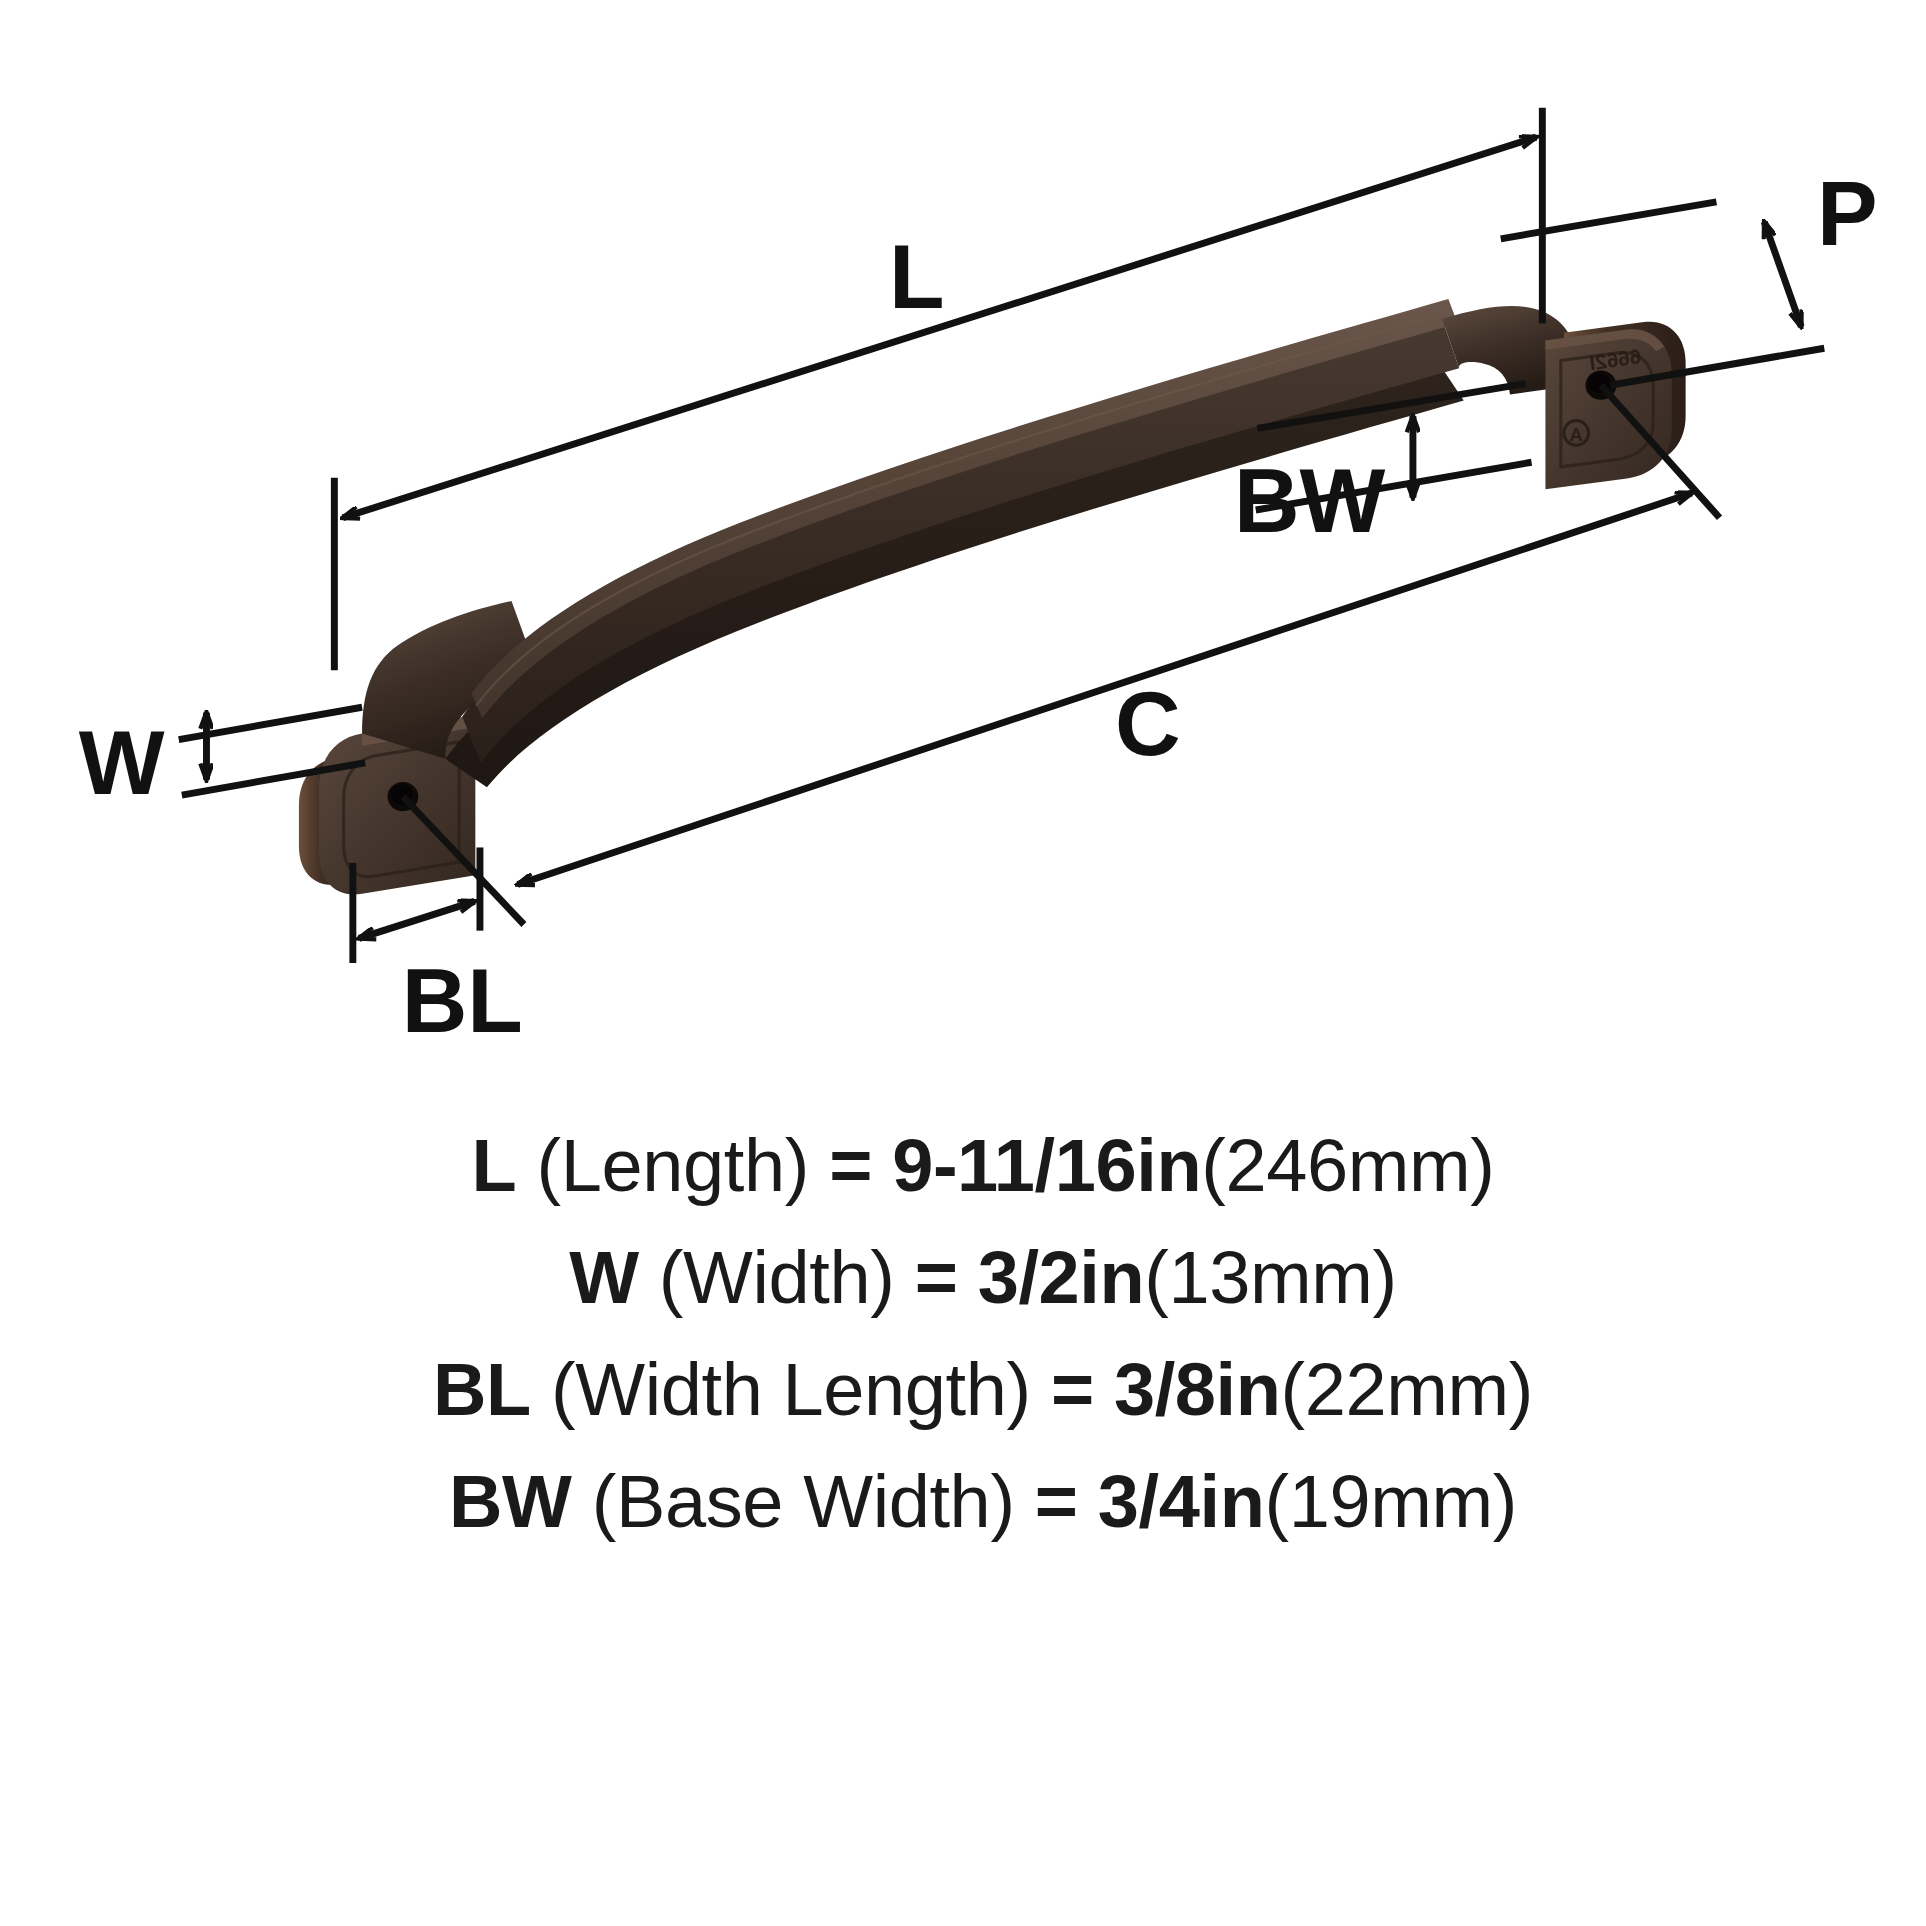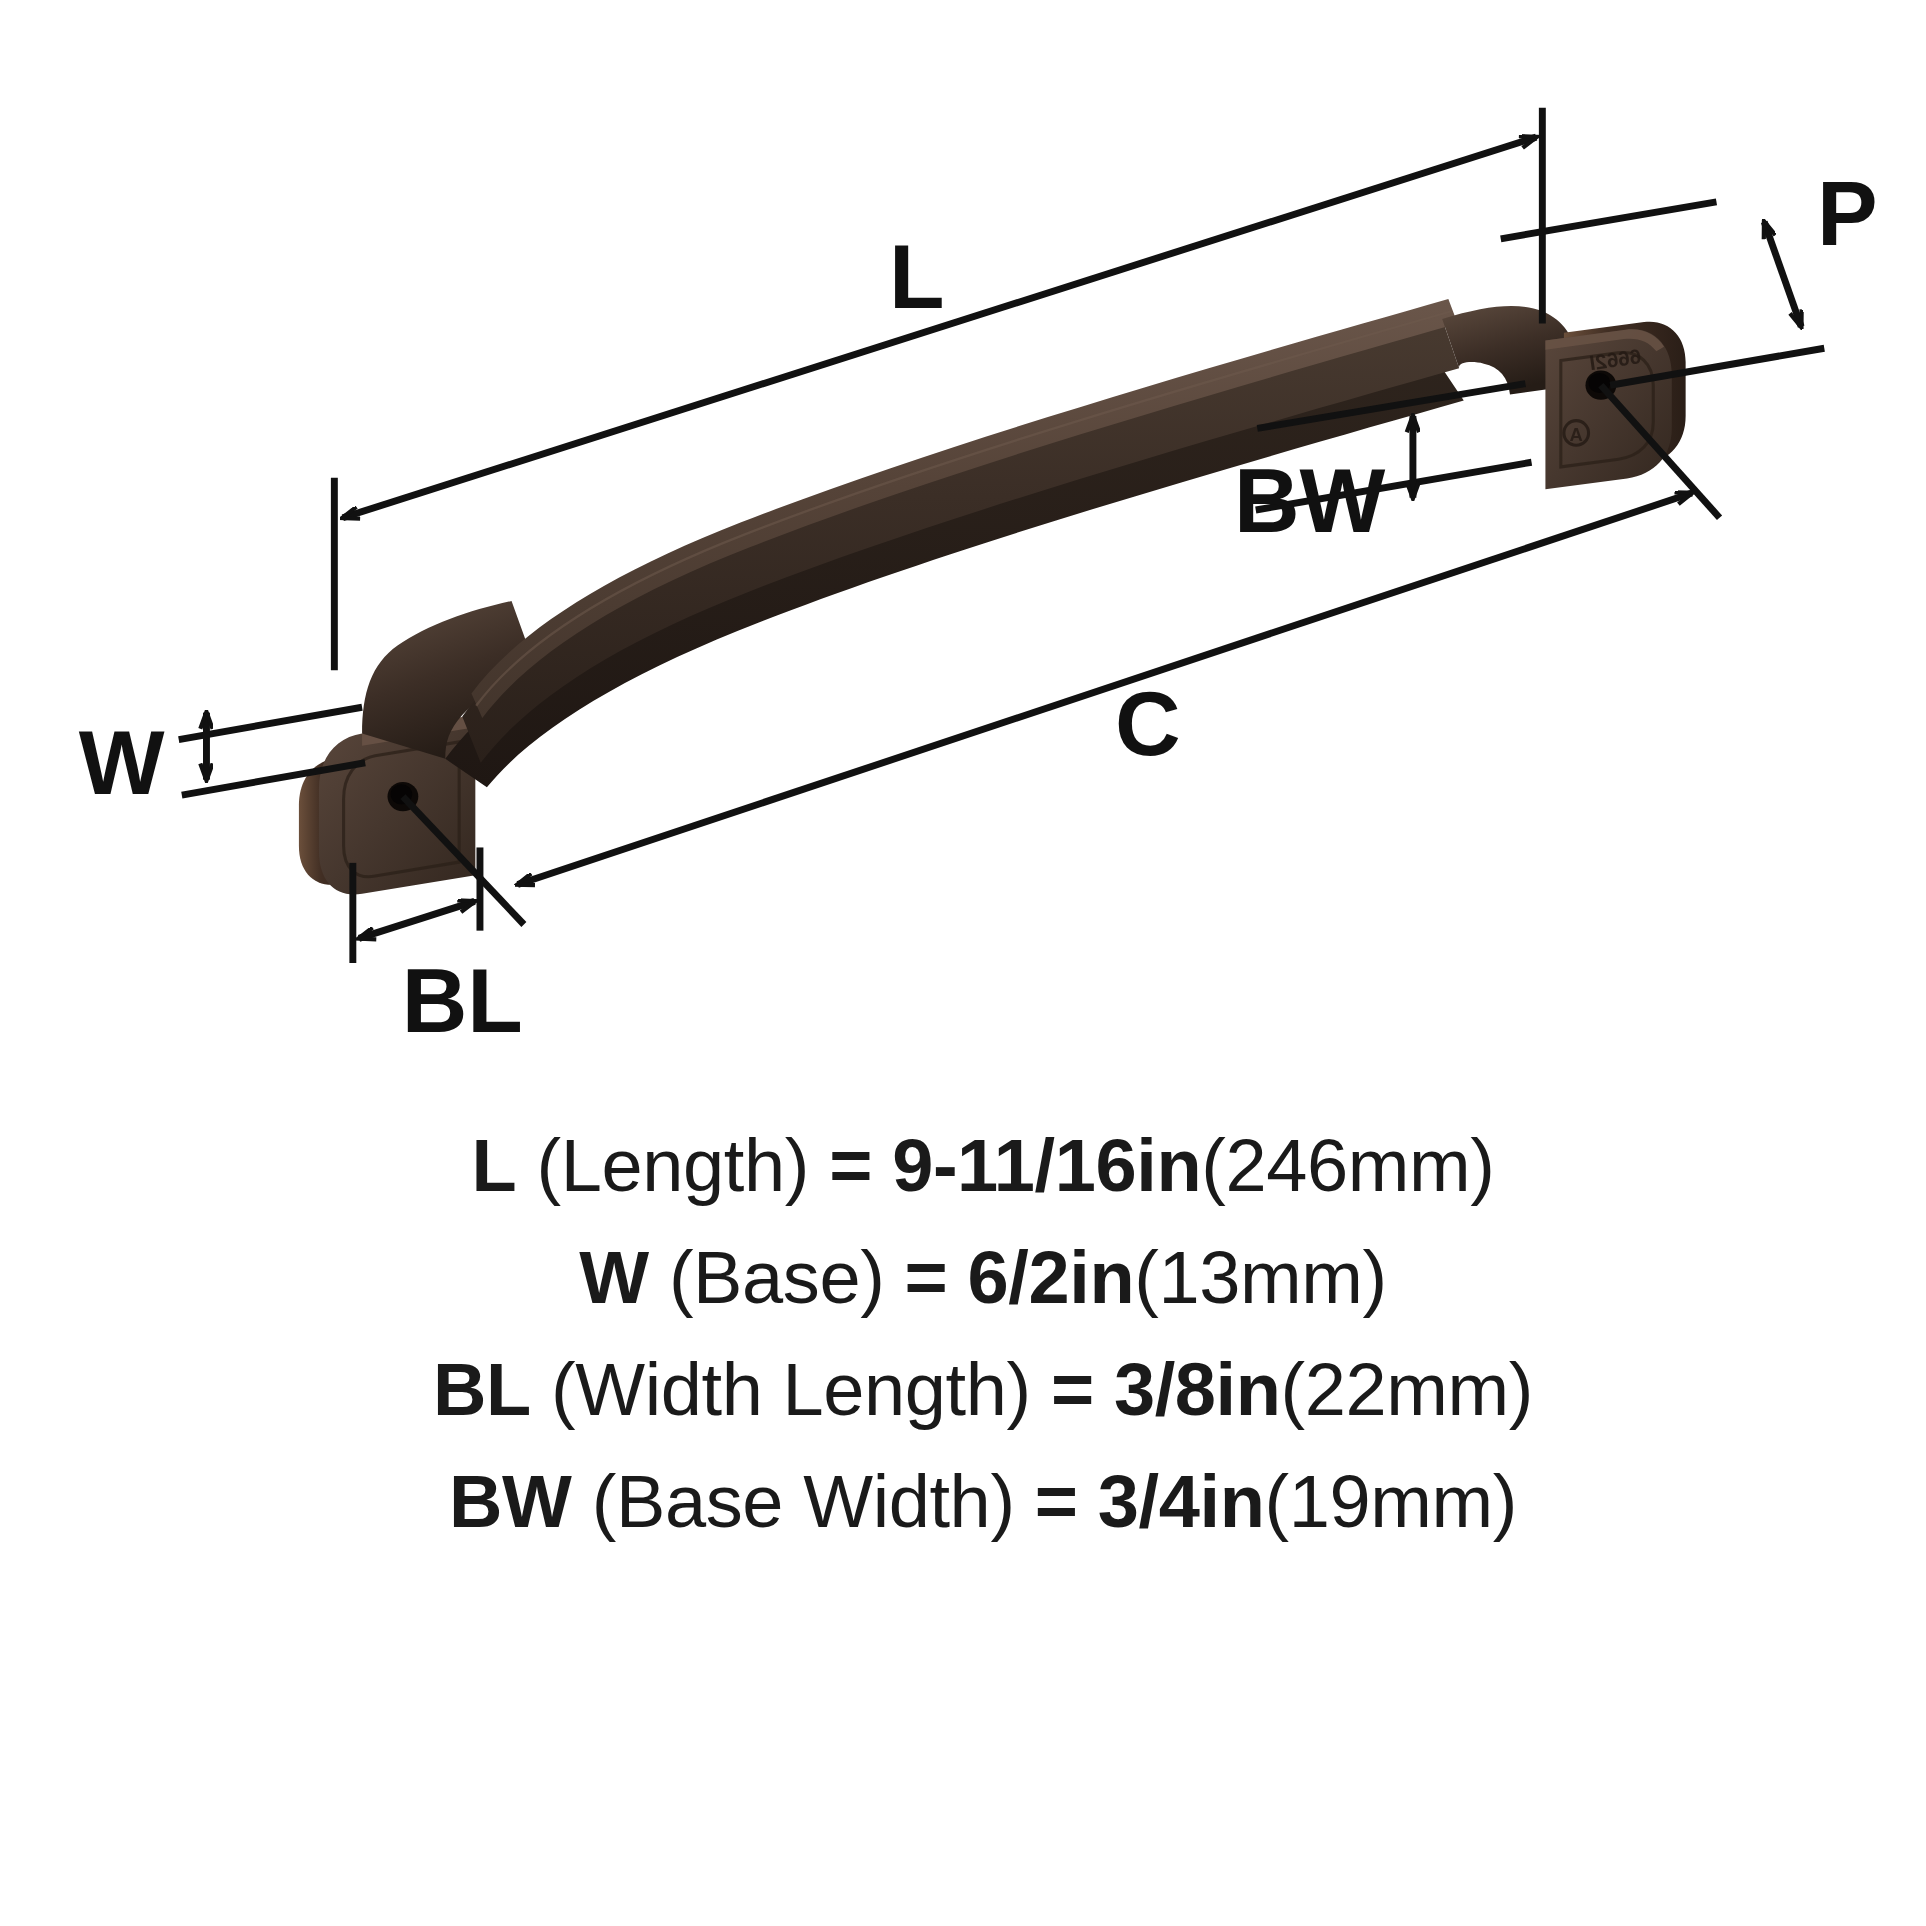--- a/index.html
+++ b/index.html
@@ -298,21 +298,21 @@
     </svg>
   </div>
 
   <div id="specs">
 
     <div class="spec-line">
       <span class="sym">L</span><span class="nm">&nbsp;</span><span class="nm">(Length)</span><span class="nm">&nbsp;</span><span class="eq">=</span><span class="nm">&nbsp;</span><span class="imp">9-11/16in</span><span class="met">(246mm)</span>
     </div>
 
     <div class="spec-line">
-      <span class="sym">W</span><span class="nm">&nbsp;</span><span class="nm">(Base)</span><span class="nm">&nbsp;</span><span class="eq">=</span><span class="nm">&nbsp;</span><span class="imp">6/2in</span><span class="met">(13mm)</span>
+      <span class="sym">W</span><span class="nm">&nbsp;</span><span class="nm">(Width)</span><span class="nm">&nbsp;</span><span class="eq">=</span><span class="nm">&nbsp;</span><span class="imp">3/2in</span><span class="met">(13mm)</span>
     </div>
 
 
 
     <div class="spec-line">
       <span class="sym">BL</span><span class="nm">&nbsp;</span><span class="nm">(Width Length)</span><span class="nm">&nbsp;</span><span class="eq">=</span><span class="nm">&nbsp;</span><span class="imp">3/8in</span><span class="met">(22mm)</span>
     </div>
 
     <div class="spec-line">
       <span class="sym">BW</span><span class="nm">&nbsp;</span><span class="nm">(Base Width)</span><span class="nm">&nbsp;</span><span class="eq">=</span><span class="nm">&nbsp;</span><span class="imp">3/4in</span><span class="met">(19mm)</span>

